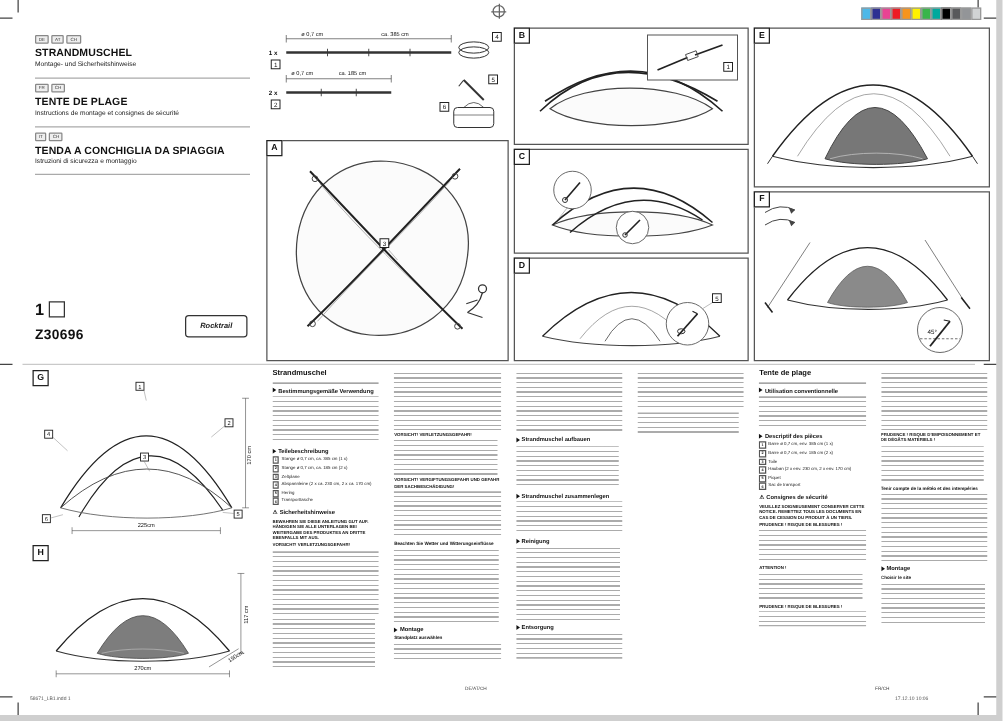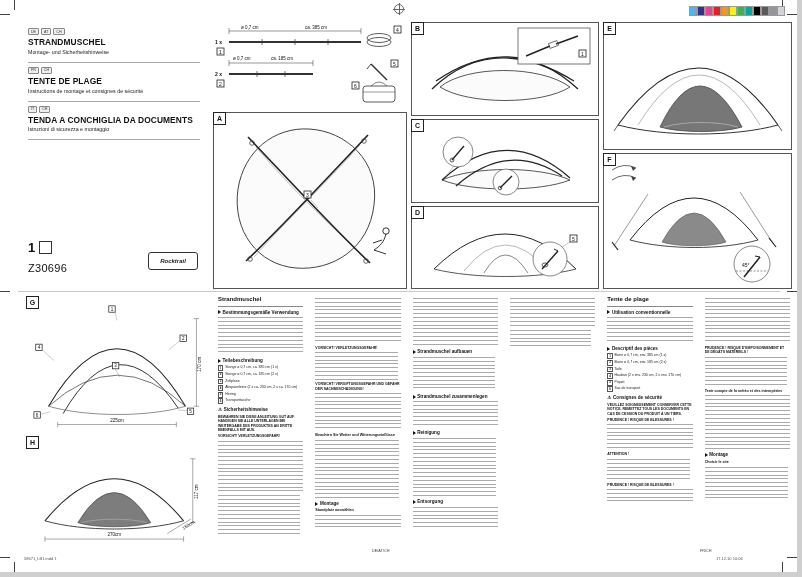--- a/index.html
+++ b/index.html
@@ -18,21 +18,21 @@
   
   .titleblock{position:absolute;left:28px;top:24px;width:172px;}
   .lang-sec{padding:4px 0 7px 0;border-bottom:0.6px solid #aaa;}
   .badges{display:flex;gap:2px;margin-bottom:2px;}
   .badge{border:0.6px solid #888;background:#eee;color:#333;font-size:3.6px;padding:0.5px 2px;border-radius:1px;line-height:1.2;}
   .tb-title{font-size:8.4px;font-weight:bold;color:#111;letter-spacing:0.1px;}
   .tb-sub{font-size:5.3px;color:#222;margin-top:1.5px;}
   .qtyrow{position:absolute;left:28px;top:240px;display:flex;align-items:center;gap:4px;}
   .qty{font-size:13px;font-weight:bold;color:#111;}
   .qty-box{width:11px;height:11px;border:1.2px solid #333;display:inline-block;}
-  .model{position:absolute;left:28px;top:262px;font-size:11px;font-weight:normal;color:#111;letter-spacing:0.3px;}
+  .model{position:absolute;left:28px;top:262px;font-size:11px;font-weight:bold;color:#111;letter-spacing:0.3px;}
   .logo{position:absolute;left:148px;top:252px;width:48px;height:16px;border:1px solid #333;border-radius:3px;display:flex;align-items:center;justify-content:center;font-size:6px;font-weight:bold;font-style:italic;color:#222;}
 
   
   .panel{position:absolute;border:1px solid #555;background:#fff;}
   .plabel{position:absolute;width:11px;height:11px;border:1px solid #222;background:#fff;font-size:7px;font-weight:bold;color:#111;display:flex;align-items:center;justify-content:center;z-index:3;}
   .freefig{position:absolute;}
   svg text{font-family:"Liberation Sans",sans-serif;fill:#111;}
 
   
   .foldline{position:absolute;left:18px;top:291px;width:762px;height:0.6px;background:#c9c9c9;}
@@ -102,21 +102,21 @@
         <span class="badge">CH</span>
       </div>
       <div class="tb-title">TENTE DE PLAGE</div>
       <div class="tb-sub">Instructions de montage et consignes de sécurité</div>
     </div>
     <div class="lang-sec">
       <div class="badges">
         <span class="badge">IT</span>
         <span class="badge">CH</span>
       </div>
-      <div class="tb-title">TENDA A CONCHIGLIA DA DOCUMENTS</div>
+      <div class="tb-title">TENDA A CONCHIGLIA DA SPIAGGIA</div>
       <div class="tb-sub">Istruzioni di sicurezza e montaggio</div>
     </div>
   </div>
 
   <div class="qtyrow">
     <span class="qty">1</span>
     <span class="qty-box"></span>
   </div>
   <div class="model">Z30696</div>
   <div class="logo">Rocktrail</div>

